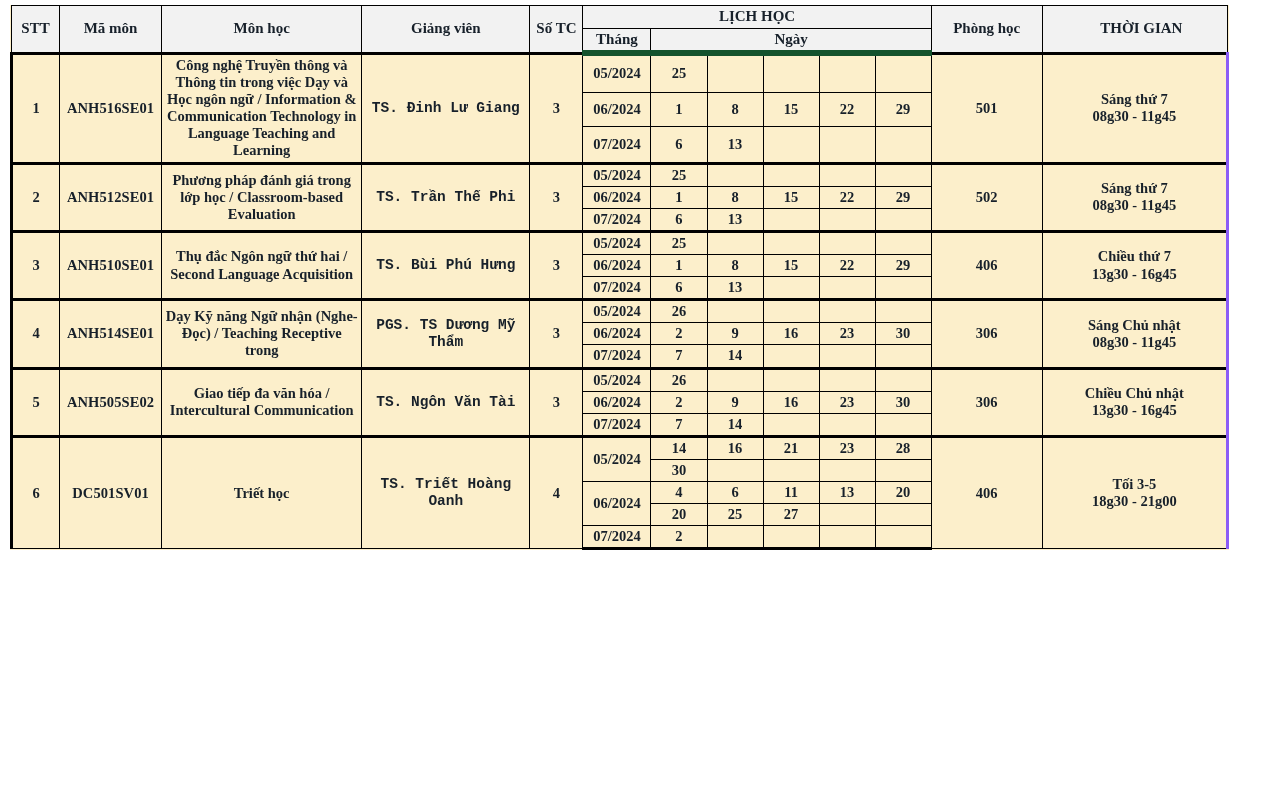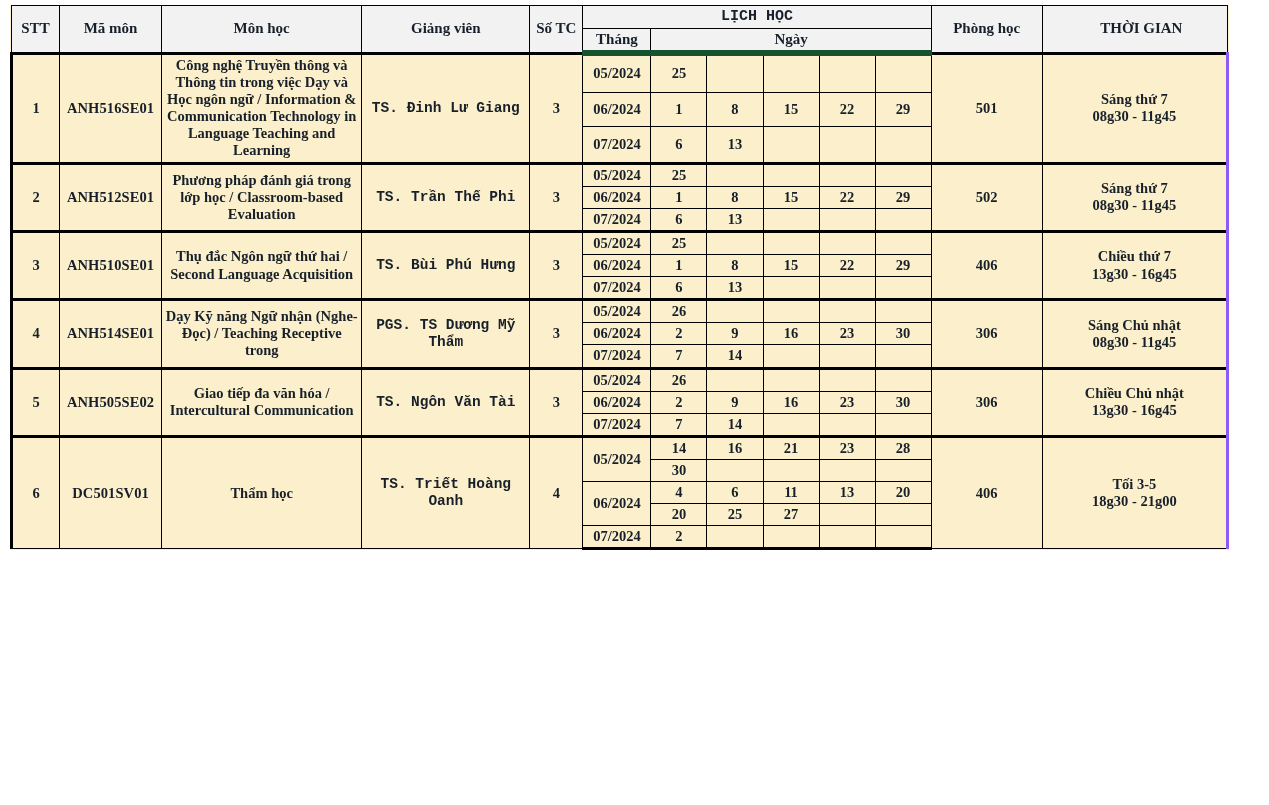--- a/index.html
+++ b/index.html
@@ -43,21 +43,21 @@
   }
 
   
   table.schedule thead th {
     background: #F2F2F2;
     font-size: 15px;
     border: 1px solid #000000;
   }
   thead th.hdr-top { border-top: 3px solid #000000; }
   thead tr.hdr-row2 th { border-bottom: 6px solid #14532d; }
-  thead th.hdr-lichhoc { border-bottom: 1px solid #000000; font-family: Liberation Mono, monospace; }
+  thead th.hdr-lichhoc { border-bottom: 1px solid #000000; }
   thead th.hdr-span { border-bottom: 3px solid #000000; }
 
   
   tbody tr.course-start > td { border-top: 3px solid #000000; }
   tbody tr > td.col-first { border-left: 3px solid #000000; }
   tbody tr > td.col-last  { border-right: 3px solid #8b5cf6; }
   thead th.th-first { border-left: 3px solid #000000; }
   thead th.th-last  { border-right: 3px solid #000000; padding-left: 16px; }
   tbody tr.last-row > td { border-bottom: 3px solid #000000; }
 
@@ -287,21 +287,21 @@
           <td class="cell-month" rowspan="1">07/2024</td>
           <td class="cell-day">7</td>
           <td class="cell-day">14</td>
           <td class="cell-day"></td>
           <td class="cell-day"></td>
           <td class="cell-day"></td>
         </tr>
         <tr class="course-start">
           <td class="cell-stt col-first" rowspan="5">6</td>
           <td class="cell-code" rowspan="5">DC501SV01</td>
-          <td class="cell-subject" rowspan="5">Thẩm học</td>
+          <td class="cell-subject" rowspan="5">Triết học</td>
           <td class="cell-teacher" rowspan="5">TS. Triết Hoàng Oanh</td>
           <td class="cell-credit" rowspan="5">4</td>
           <td class="cell-month" rowspan="2">05/2024</td>
           <td class="cell-day">14</td>
           <td class="cell-day">16</td>
           <td class="cell-day">21</td>
           <td class="cell-day">23</td>
           <td class="cell-day">28</td>
           <td class="cell-room" rowspan="5">406</td>
           <td class="cell-time col-last" rowspan="5">

